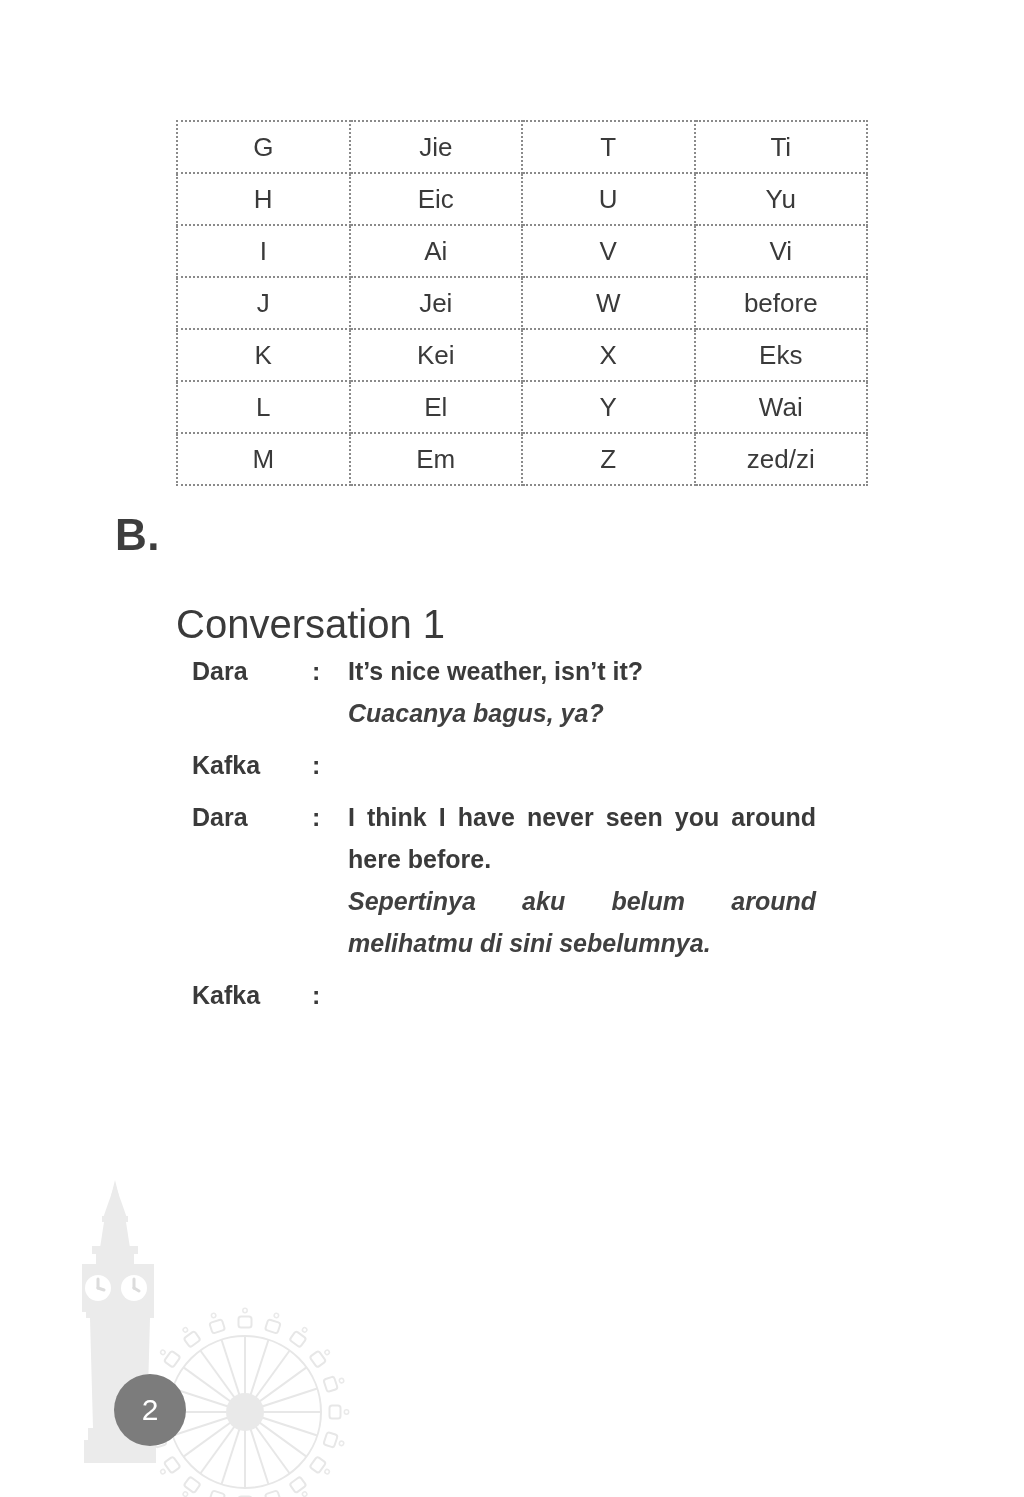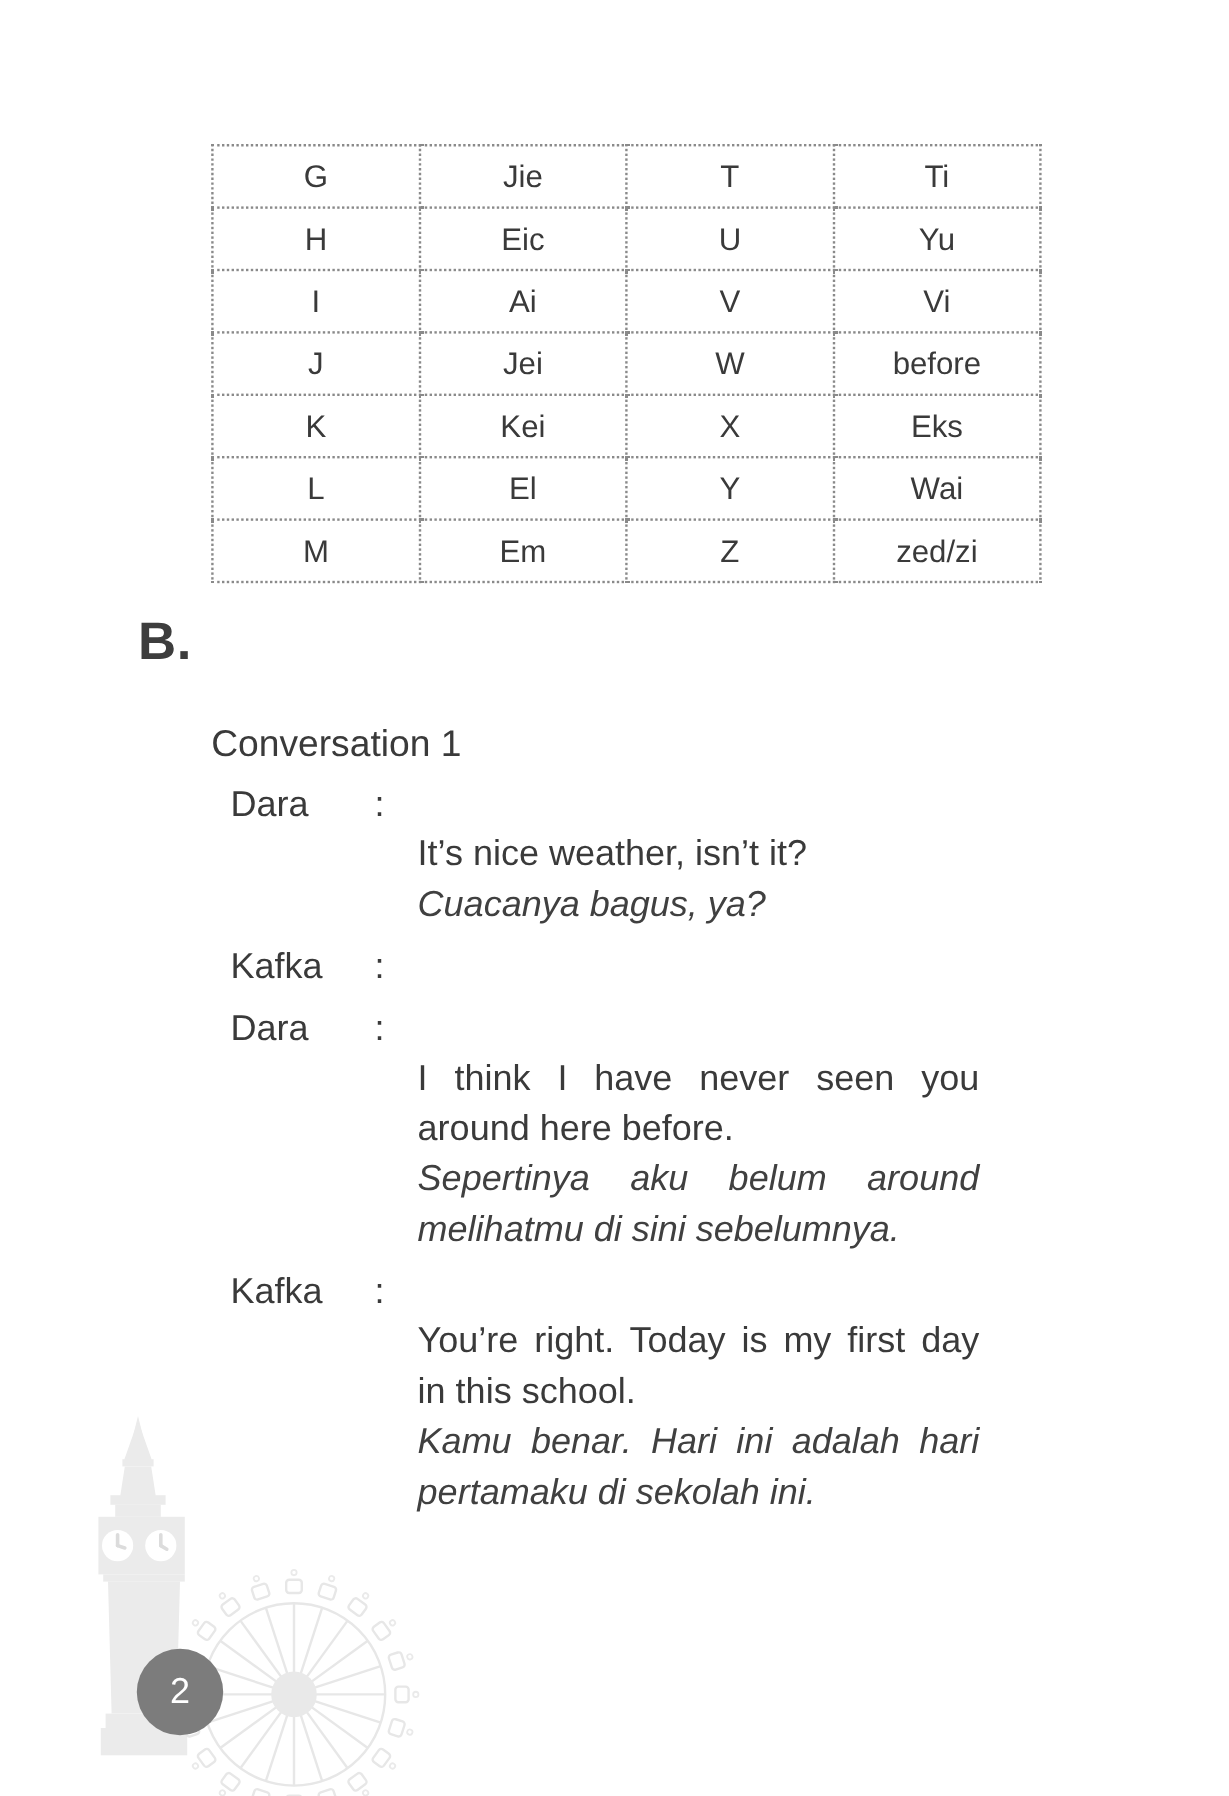--- a/index.html
+++ b/index.html
@@ -44,42 +44,43 @@
     gap: 18px;
     font-size: 44px;
     font-weight: bold;
     color: #3d3d3d;
     letter-spacing: 0.5px;
   }
   .subsection-heading {
     position: absolute;
     left: 176px;
     top: 602px;
-    font-size: 31px;
+    font-size: 40px;
     font-weight: 400;
     color: #3a3a3a;
   }
 
   
   .dialogue {
     position: absolute;
     left: 192px;
     top: 650px;
     width: 640px;
   }
   .turn {
     display: grid;
     grid-template-columns: 120px 36px 468px;
     margin-bottom: 10px;
-    font-size: 30px;
+    font-size: 25px;
     line-height: 42px;
+    font-weight: bold;
   }
   .turn .speaker { text-align: left; }
   .turn .colon   { text-align: left; }
-  .utterance .english    { color: #3a3a3a; margin-top: 41px; }
+  .utterance .english    { color: #3a3a3a; }
   .utterance .indonesian { font-style: italic; color: #404040; }
   .utterance.justified .english,
   .utterance.justified .indonesian {
     text-align: justify;
     text-align-last: left;
   }
 
   
   .watermark { position: absolute; pointer-events: none; }
   .bigben-svg { left: 78px;  top: 1180px; }
@@ -235,24 +236,20 @@
       <div class="colon">:</div>
       <div class="utterance justified">
         <div class="english">I think I have never seen you around here before.</div>
         <div class="indonesian">Sepertinya aku belum around melihatmu di sini sebelumnya.</div>
       </div>
     </div>
 
     <div class="turn">
       <div class="speaker">Kafka</div>
       <div class="colon">:</div>
-      <div class="utterance justified">
-        <div class="english">You’re right. Today is my first day in this school.</div>
-        <div class="indonesian">Kamu benar. Hari ini adalah hari pertamaku di sekolah ini.</div>
-      </div>
     </div>
 
   </div>
 
   <div class="page-circle">
     <span>2</span>
   </div>
 
 </div>
 

